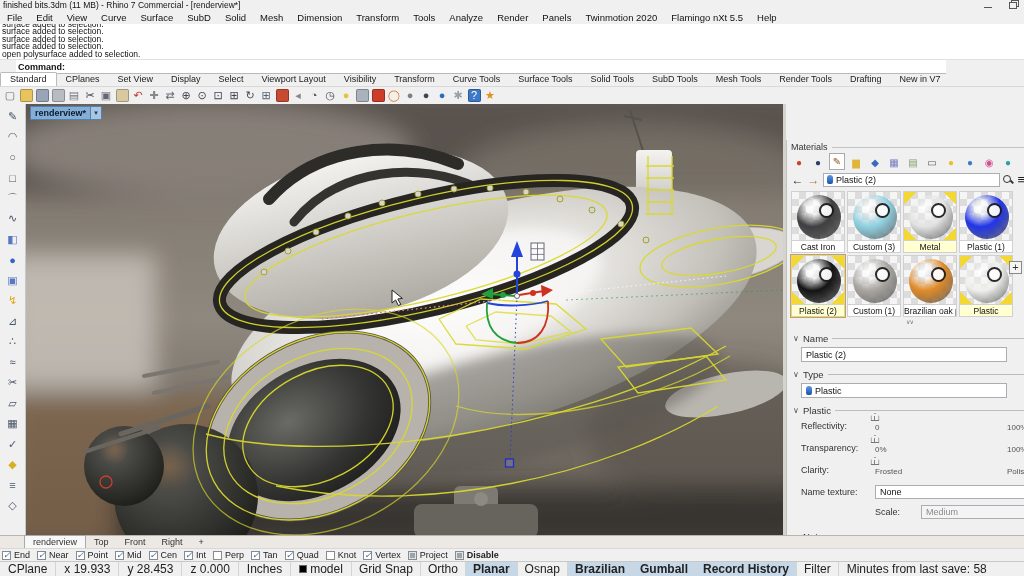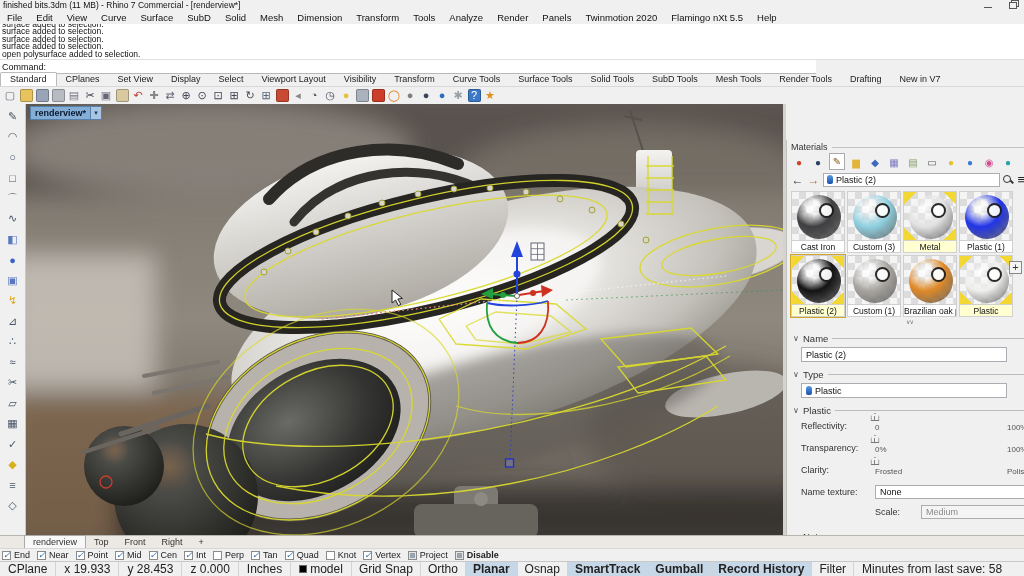--- a/index.html
+++ b/index.html
@@ -12,21 +12,21 @@
   #winbtns .wb { width:9px; height:7px; position:relative; }
   #min-btn::after { content:""; position:absolute; left:0; bottom:1px; width:8px; height:1.5px; background:#555; }
   #restore-btn::after { content:""; position:absolute; left:0; bottom:0; width:6px; height:5px; border:1px solid #555; background:#f0f0f0; }
   #restore-btn::before { content:""; position:absolute; left:2px; bottom:2px; width:6px; height:5px; border:1px solid #555; }
 
   #menubar { position:absolute; left:0; top:11px; width:1024px; height:13px; display:flex; align-items:center; font-size:9.5px; background:#f0f0f0; }
   .mi { padding:0 7px; line-height:13px; cursor:default; }
 
   #cmdhist { position:absolute; left:0; top:24px; width:1024px; height:36px; background:#fff; font-size:8.5px; line-height:7.4px; padding-left:2px; overflow:hidden; border-bottom:1px solid #e0e0e0; }
   #cmdhist .hline:first-child { margin-top:-3px; }
-  #cmdrow { position:absolute; left:0; top:60px; width:816px; height:14px; background:#fff; font-size:9px; line-height:14px; padding-left:2px; border-bottom:1px solid #b8b8b8; }
+  #cmdrow { position:absolute; left:16px; top:60px; width:930px; height:14px; background:#fff; font-size:9px; line-height:14px; padding-left:2px; border-bottom:1px solid #b8b8b8;font-weight:bold; }
 
   #tabsrow { position:absolute; left:0; top:74px; width:1024px; height:13px; display:flex; align-items:flex-end; font-size:9px; background:#f0f0f0; border-bottom:1px solid #d8d8d8; }
   .ttab { padding:1px 9px; line-height:11px; color:#222; }
   .ttab.active { background:#fff; border:1px solid #bbb; border-bottom:none; border-radius:2px 2px 0 0; }
 
   #iconsrow { position:absolute; left:0; top:87px; width:1024px; height:17px; display:flex; align-items:center; padding-left:2px; background:#f0f0f0; }
   .tico { width:13px; height:13px; display:inline-flex; align-items:center; justify-content:center; font-size:11px; line-height:1; margin:0 1.5px; border-radius:2px; cursor:default; }
   .tico.blk { box-shadow:inset 0 0 0 1px rgba(0,0,0,.25); }
 
   
@@ -629,15 +629,15 @@
       <span>z 0.000</span>
     </span><span class="sfield">
 
       <span>Inches</span>
     </span><span class="sfield swatch">
       <i class="swx"></i>
       <span>model</span>
     </span></span>
   <span id="stogs" style="display:contents">
     
-  <span class="stog">Grid Snap</span><span class="stog">Ortho</span><span class="stog on">Planar</span><span class="stog">Osnap</span><span class="stog on">SmartTrack</span><span class="stog on">Gumball</span><span class="stog on">Record History</span><span class="stog">Filter</span></span>
+  <span class="stog">Grid Snap</span><span class="stog">Ortho</span><span class="stog on">Planar</span><span class="stog">Osnap</span><span class="stog on">Brazilian</span><span class="stog on">Gumball</span><span class="stog on">Record History</span><span class="stog">Filter</span></span>
   <span id="saveinfo">Minutes from last save: 58</span>
 </div>
 
 </body></html>

